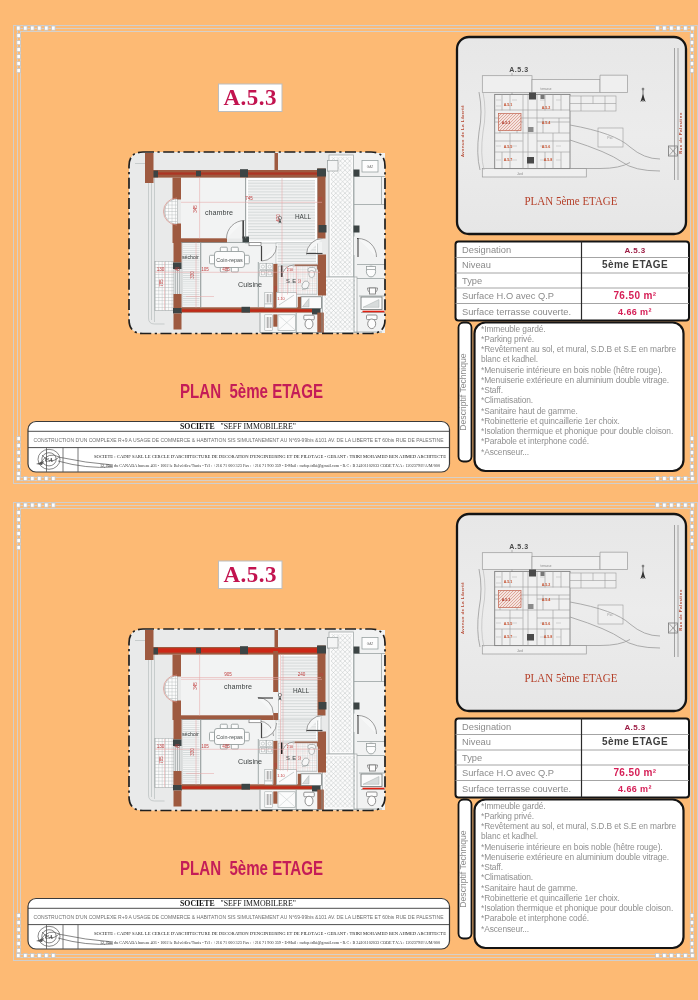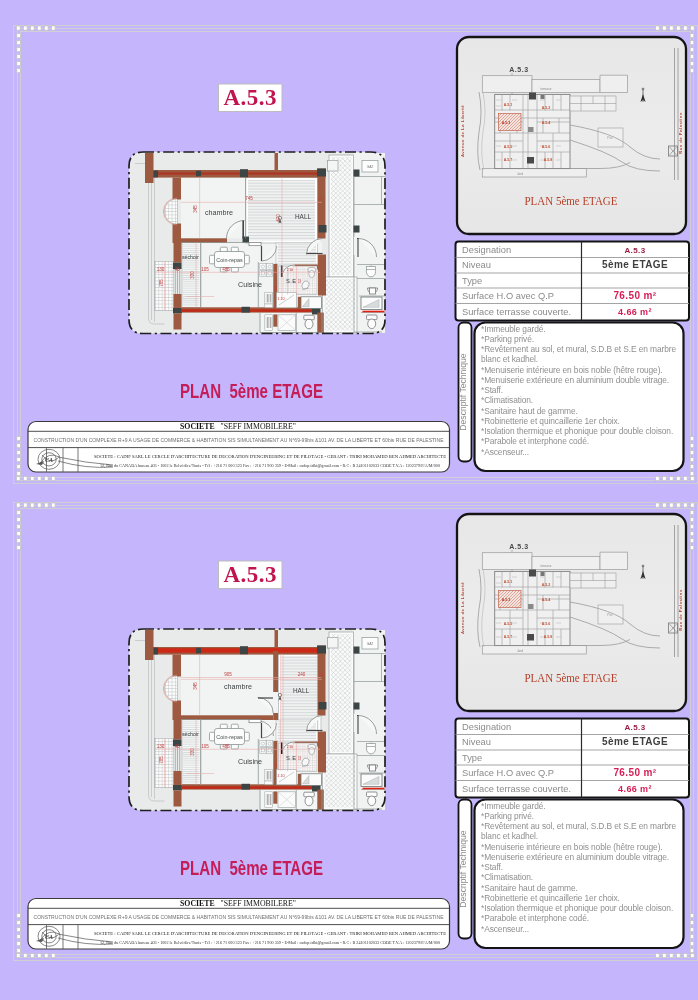--- a/index.html
+++ b/index.html
@@ -1,17 +1,17 @@
 <!DOCTYPE html>
 <html><head>
 <meta charset="utf-8">
 <title>A.5.3 PLAN 5eme ETAGE</title>
 <style>
 html,body{margin:0;padding:0;background:#ffffff;}
-#page{position:relative;width:698px;height:1000px;background:#c4b5fd;overflow:hidden;}
+#page{position:relative;width:698px;height:1000px;background:#fdba74;overflow:hidden;}
 svg{display:block;}
 </style>
 </head>
 <body>
 
 <div id="page">
 <svg width="698" height="1000" viewBox="0 0 698 1000" xmlns="http://www.w3.org/2000/svg">
 <defs>
 <pattern id="hhz" width="4" height="2.9" patternUnits="userSpaceOnUse">
 <rect width="4" height="2.9" fill="#f0f1f1"></rect>

